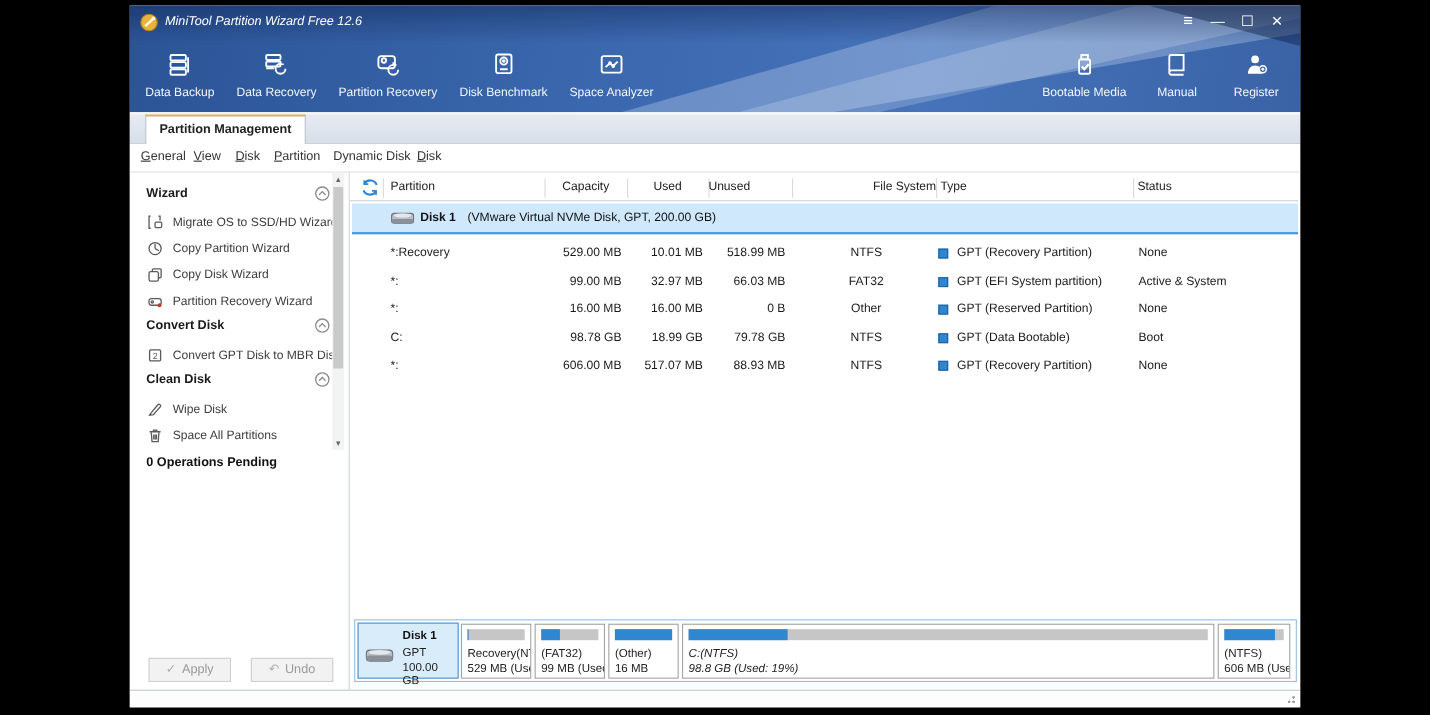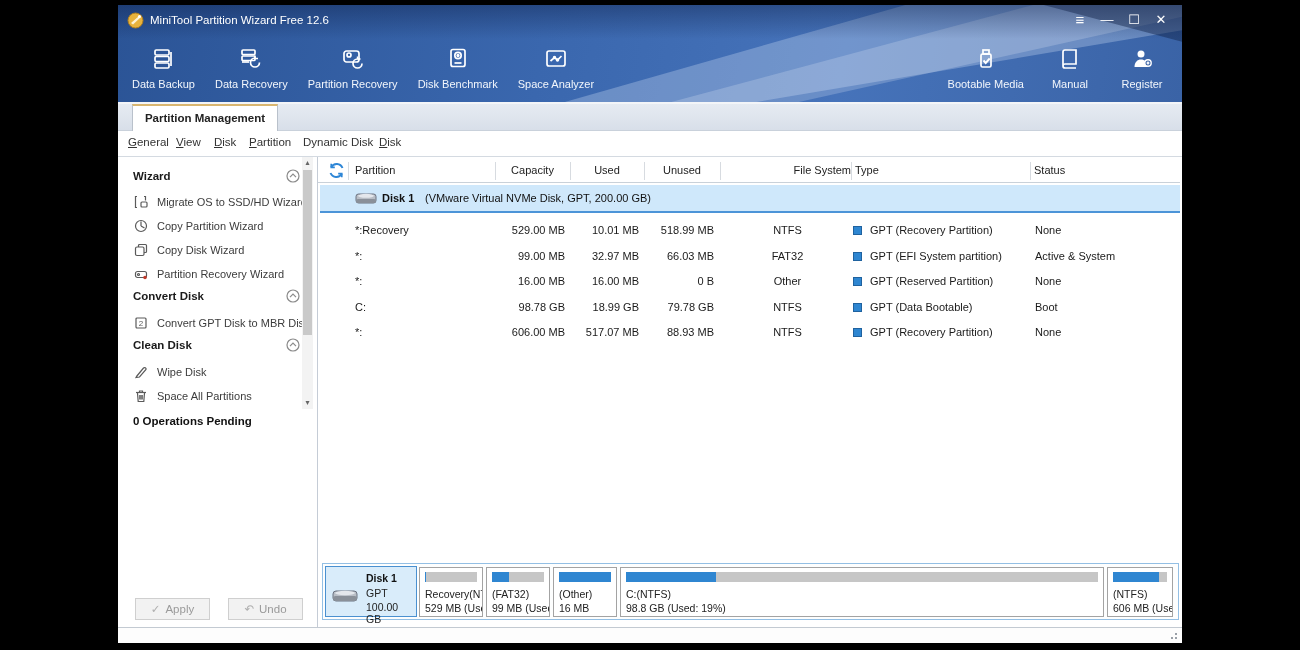--- a/index.html
+++ b/index.html
@@ -17,21 +17,21 @@
                 clip-path:polygon(42% 100%, 74% 0, 100% 0, 100% 26%, 60% 100%); }
   .hdr .band2 { position:absolute; inset:0; background:rgba(235,242,252,0.22);
                 clip-path:polygon(52% 100%, 86% 0, 100% 0, 100% 12%, 64% 100%); }
   .hdr .wedge { position:absolute; inset:0; background:rgba(12,28,64,0.42);
                 clip-path:polygon(87% 0, 100% 0, 100% 38%); }
   .hdr .tstrip { position:absolute; left:0; top:0; width:100%; height:34px;
                  background:linear-gradient(rgba(9,26,66,0.40), rgba(9,26,66,0)); }
 
   .titlebar { position:absolute; left:0; top:0; width:100%; height:30px; }
   .logo { position:absolute; left:9px; top:7px; width:17px; height:17px; }
-  .title { position:absolute; left:32px; top:9px; color:#fff; font-size:11.5px; }
+  .title { position:absolute; left:32px; top:9px; color:#fff; font-size:11.5px;font-style:italic; }
 
   .winctrls { position:absolute; right:12px; top:6px; display:flex; gap:9px; align-items:center; }
   .wc { width:18px; height:18px; color:#fff; font-size:13px; line-height:18px; text-align:center; cursor:default; }
   .wc.menu { font-size:15px; }
 
   .tb-left { position:absolute; left:4px; top:40px; display:flex; }
   .tb-right { position:absolute; right:4px; top:40px; display:flex; }
   .tbtn { display:flex; flex-direction:column; align-items:center; padding:0 10px; min-width:72px; }
   .tbtn .tico { width:27px; height:27px; display:flex; align-items:center; justify-content:center; }
   .tbtn .tlbl { margin-top:6px; color:#f2f6fc; font-size:11px; white-space:nowrap; }
@@ -103,21 +103,21 @@
   .dmk-info .l3 { position:absolute; left:40px; top:34px; font-size:10.5px; color:#222; }
 
   .blk { position:absolute; top:3px; height:50px; background:#fff; border:1px solid #a3a3a3; overflow:hidden; }
   .blk .bar { position:absolute; left:5px; right:5px; top:4px; height:10px; background:#c6c6c6; }
   .blk .fill { position:absolute; left:0; top:0; height:10px; background:#2f86d1; }
   .blk .nm { position:absolute; left:5px; top:20px; font-size:10.5px; color:#222; white-space:nowrap; }
   .blk .sz { position:absolute; left:5px; top:34px; font-size:10.5px; color:#222; white-space:nowrap; }
   #blk0 { left:96px;  width:64px; }
   #blk1 { left:163px; width:64px; }
   #blk2 { left:230px; width:64px; }
-  #blk3 { left:297px; width:484px; }
+  #blk3 { left:297px; width:484px;font-style:italic; }
   #blk4 { left:784px; width:66px; }
 
   
   .statusbar { position:absolute; left:0; top:622px; width:1064px; height:16px; background:#fdfdfd;
                border-top:1px solid #c3cad2; }
   .grip { position:absolute; right:4px; bottom:3px; width:10px; height:10px;
           background:
             radial-gradient(circle at 8px 8px, #9aa0a8 1px, transparent 1.4px),
             radial-gradient(circle at 8px 4px, #9aa0a8 1px, transparent 1.4px),
             radial-gradient(circle at 4px 8px, #9aa0a8 1px, transparent 1.4px); }
@@ -372,21 +372,21 @@
         <path d="M3.2 1.8 v3.6 h3.6" stroke-width="1.6"></path>
             <path d="M13.8 15.2 v-3.6 h-3.6" stroke-width="1.6"></path>
       </svg>
       <span class="vline" style="left:30px"></span>
       <span class="th" style="left:37px">Partition</span>
       <span class="vline" style="left:177px"></span>
       <span class="th" style="left:177px; width:75px; text-align:center">Capacity</span>
       <span class="vline" style="left:252px"></span>
       <span class="th" style="left:252px; width:74px; text-align:center">Used</span>
       <span class="vline" style="left:326px"></span>
-      <span class="th" style="left:326px; width:76px; text-align:center">Unused</span>
+      <span class="th" style="left:326px; width:76px; ">Unused</span>
       <span class="vline" style="left:402px"></span>
       <span class="th" style="left:402px; width:131px; text-align:right">File System</span>
       <span class="vline" style="left:533px"></span>
       <span class="th" style="left:537px">Type</span>
       <span class="vline" style="left:712px"></span>
       <span class="th" style="left:716px">Status</span>
     </div>
 
     <div class="diskrow">
       <svg class="dico" width="22" height="15" viewBox="0 0 22 15">

